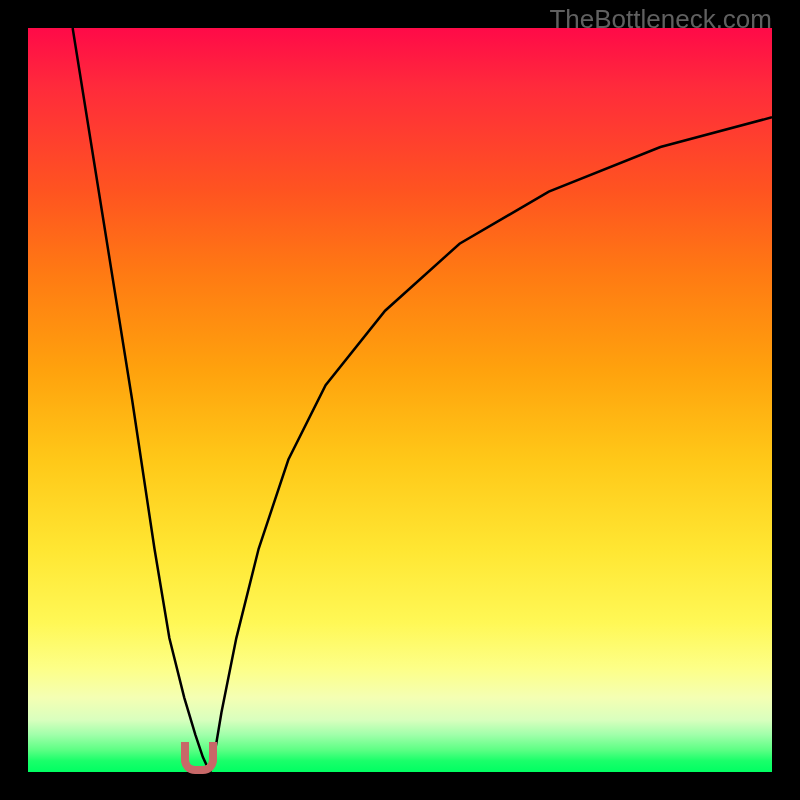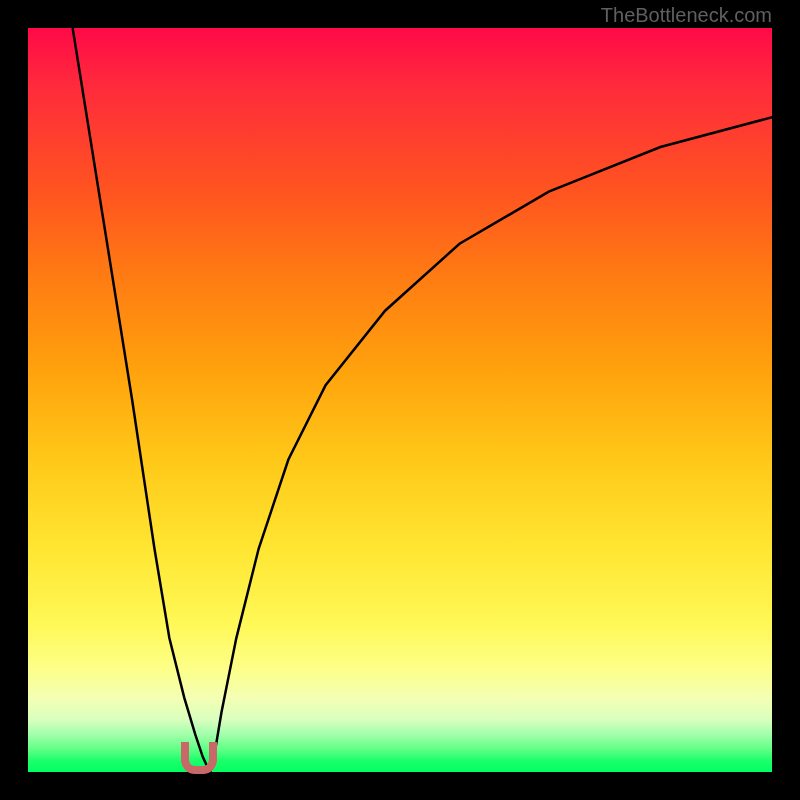--- a/index.html
+++ b/index.html
@@ -12,21 +12,21 @@
       height: 800px;
       background: #000;
       position: relative;
       font-family: Arial, sans-serif;
     }
     .watermark {
       position: absolute;
       top: 4px;
       right: 28px;
       color: #606060;
-      font-size: 20px;
+      font-size: 26px;
       font-weight: 500;
       z-index: 10;
     }
     .chart-area {
       position: absolute;
       top: 28px;
       left: 28px;
       width: 744px;
       height: 744px;
       background: linear-gradient(to bottom,

